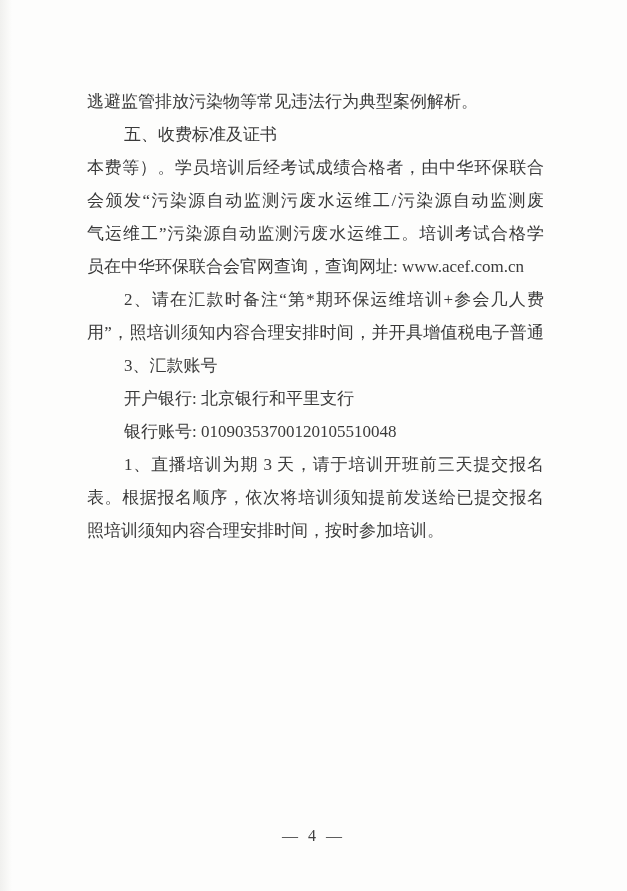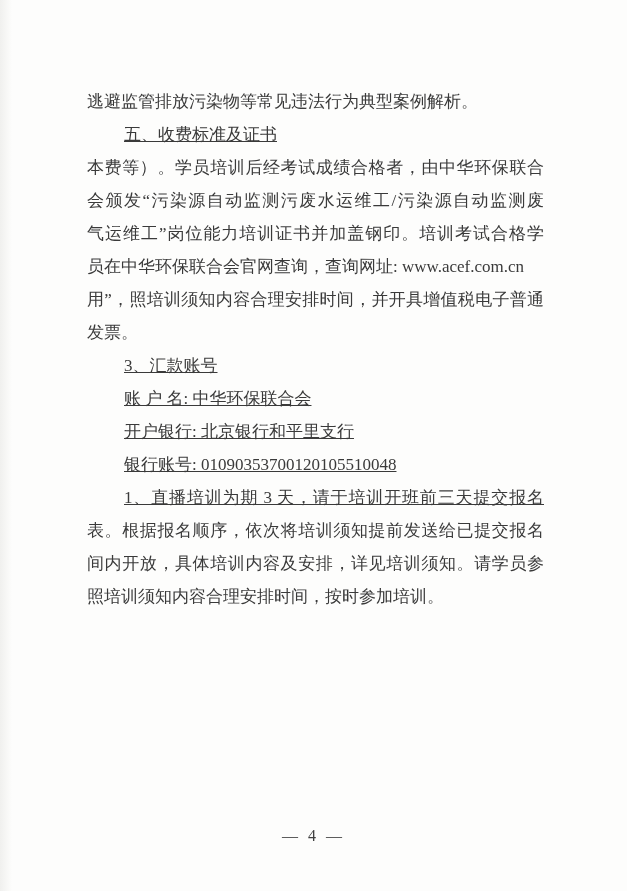--- a/index.html
+++ b/index.html
@@ -32,21 +32,20 @@
   .line {
     min-height: 33px;
     text-align: left;
   }
   .line.justify {
     text-align: justify;
     text-align-last: justify;
   }
   .line.indent {
     padding-left: 37px;
-    text-decoration: underline;
   }
   .footer {
     position: absolute;
     top: 822px;
     left: 0;
     width: 100%;
     text-align: center;
     font-size: 16px;
     letter-spacing: 3px;
     color: #3f3f3f;
@@ -60,40 +59,36 @@
   <div class="doc-body">
       <div class="para">
         <div class="line">逃避监管排放污染物等常见违法行为典型案例解析。</div>
       </div>
       <div class="para">
         <div class="line indent">五、收费标准及证书</div>
       </div>
       <div class="para">
         <div class="line justify">本费等）。学员培训后经考试成绩合格者，由中华环保联合</div>
         <div class="line justify">会颁发“污染源自动监测污废水运维工/污染源自动监测废</div>
-        <div class="line justify">气运维工”岗位能力培训证书并加盖钢印。培训考试合格学</div>
+        <div class="line justify">气运维工”污染源自动监测污废水运维工。培训考试合格学</div>
         <div class="line">员在中华环保联合会官网查询，查询网址: www.acef.com.cn</div>
       </div>
       <div class="para">
+        <div class="line justify indent">2、请在汇款时备注“第*期环保运维培训+参会几人费</div>
         <div class="line justify">用”，照培训须知内容合理安排时间，并开具增值税电子普通</div>
-        <div class="line">发票。</div>
       </div>
       <div class="para">
         <div class="line indent">3、汇款账号</div>
-      </div>
-      <div class="para">
-        <div class="line indent">账 户 名: 中华环保联合会</div>
       </div>
       <div class="para">
         <div class="line indent">开户银行: 北京银行和平里支行</div>
       </div>
       <div class="para">
         <div class="line indent">银行账号: 01090353700120105510048</div>
       </div>
       <div class="para">
         <div class="line justify indent">1、直播培训为期 3 天，请于培训开班前三天提交报名</div>
         <div class="line justify">表。根据报名顺序，依次将培训须知提前发送给已提交报名</div>
-        <div class="line justify">间内开放，具体培训内容及安排，详见培训须知。请学员参</div>
         <div class="line">照培训须知内容合理安排时间，按时参加培训。</div>
       </div>
     </div>
   <div class="footer">— 4 —</div>
 </div>
 
 </body></html>

